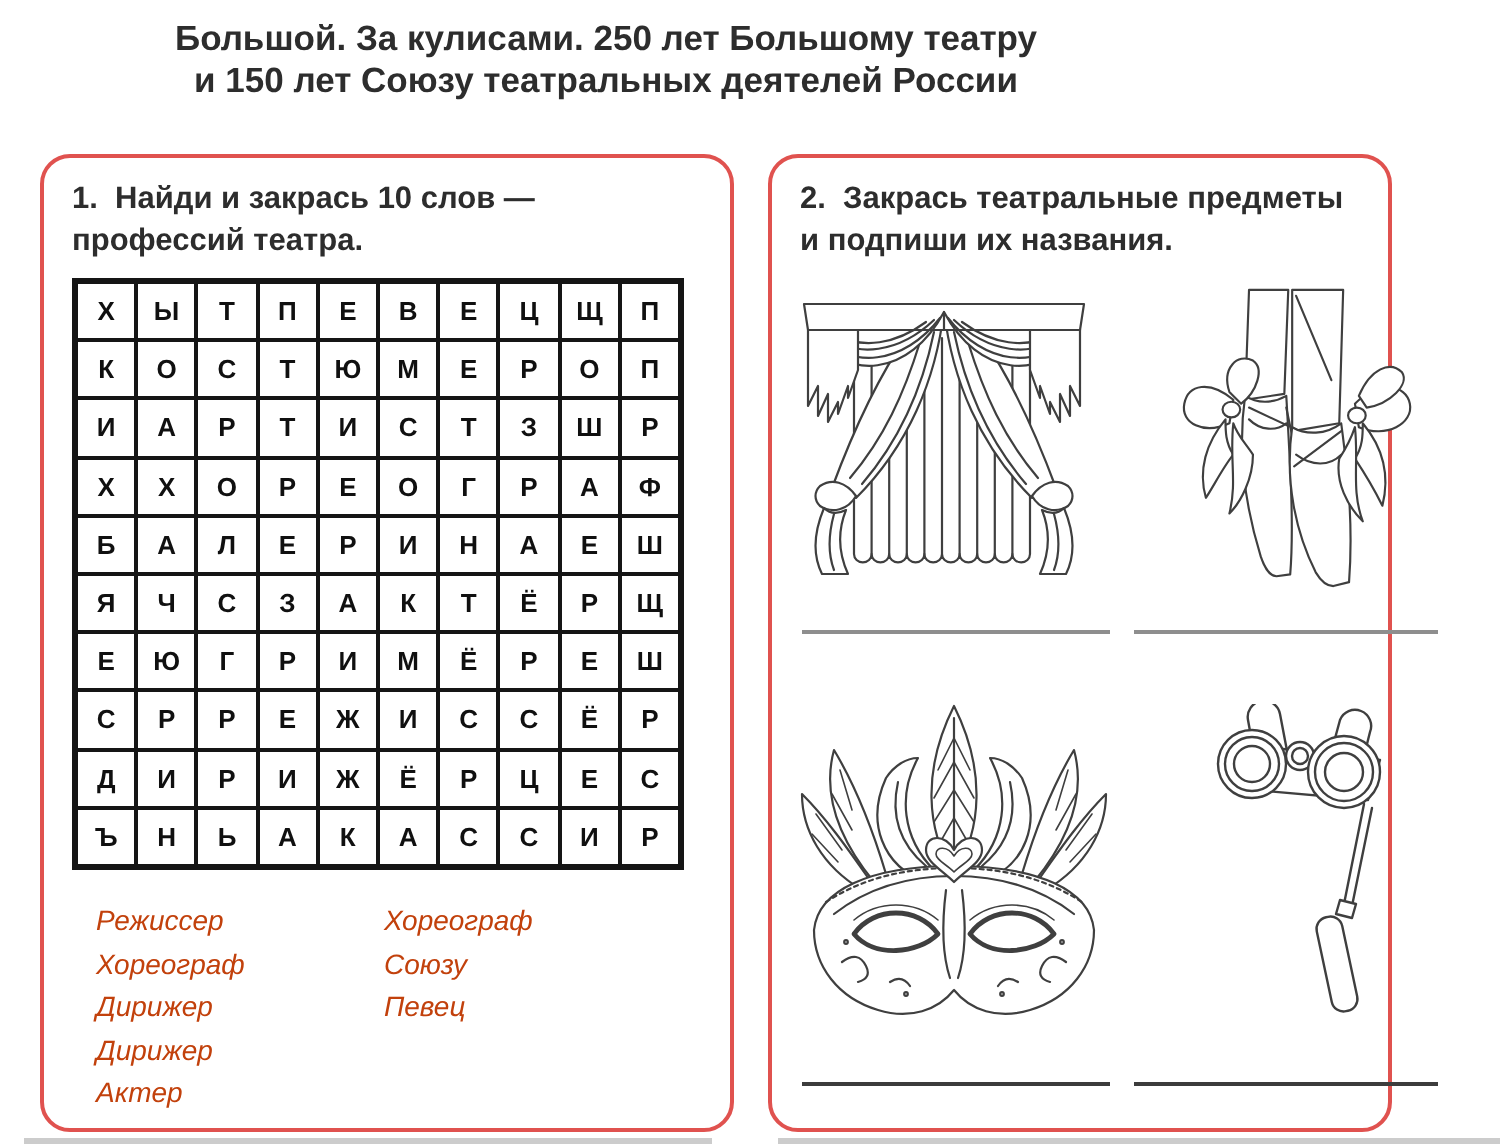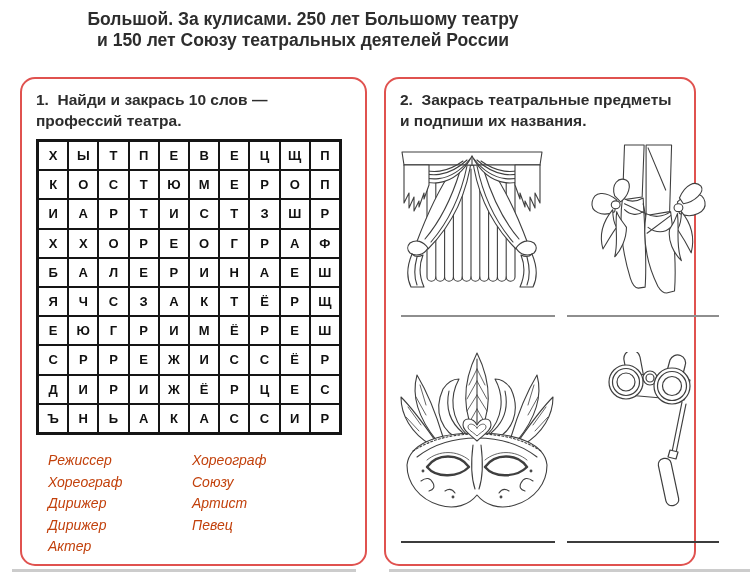--- a/index.html
+++ b/index.html
@@ -66,21 +66,20 @@
     <div class="words col1">
         <div class="word">Режиссер</div>
         <div class="word">Хореограф</div>
         <div class="word">Дирижер</div>
         <div class="word">Дирижер</div>
         <div class="word">Актер</div>
       </div>
     <div class="words col2">
         <div class="word">Хореограф</div>
         <div class="word">Союзу</div>
-        <div class="word">Артист</div>
         <div class="word">Певец</div>
       </div>
   </section>
 
   <section class="panel panel2">
     <div class="task-head">
       <div>2.&nbsp;&nbsp;Закрась театральные предметы</div>
       <div>и подпиши их названия.</div>
     </div>
 

